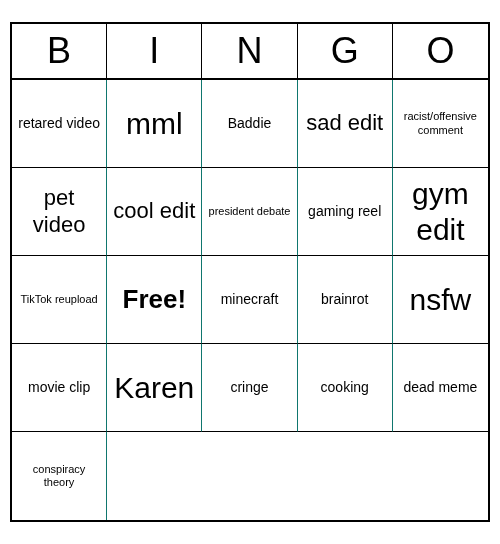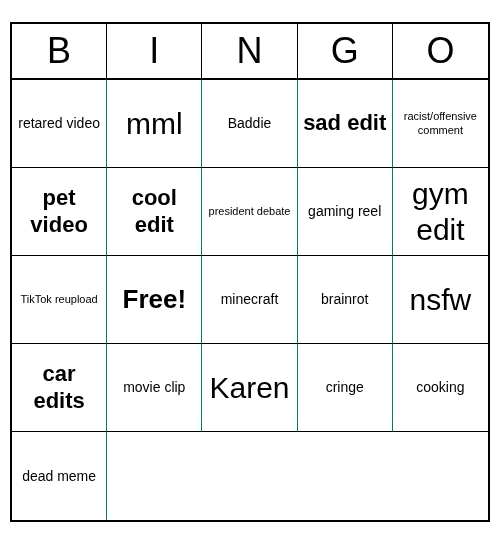--- a/index.html
+++ b/index.html
@@ -49,21 +49,21 @@
       line-height: 1.2;
     }
     .bingo-cell:nth-child(5n) {
       border-right: none;
     }
     .bingo-cell:nth-child(n+21) {
       border-bottom: none;
     }
     .bingo-cell.large-text {
       font-size: 22px;
-      font-weight: bold;
+      font-weight: normal;
     }
     .bingo-cell.xlarge-text {
       font-size: 30px;
       font-weight: normal;
     }
     .bingo-cell.small-text {
       font-size: 11px;
     }
     .bingo-cell.free {
       font-size: 26px;
@@ -91,20 +91,20 @@
       <div class="bingo-cell large-text">pet video</div>
       <div class="bingo-cell large-text">cool edit</div>
       <div class="bingo-cell small-text">president debate</div>
       <div class="bingo-cell">gaming reel</div>
       <div class="bingo-cell xlarge-text">gym edit</div>
       <div class="bingo-cell small-text">TikTok reupload</div>
       <div class="bingo-cell free">Free!</div>
       <div class="bingo-cell">minecraft</div>
       <div class="bingo-cell">brainrot</div>
       <div class="bingo-cell xlarge-text">nsfw</div>
-      <div class="bingo-cell large-text">car edits</div>
       <div class="bingo-cell">movie clip</div>
       <div class="bingo-cell xlarge-text">Karen</div>
       <div class="bingo-cell">cringe</div>
       <div class="bingo-cell">cooking</div>
       <div class="bingo-cell">dead meme</div>
+      <div class="bingo-cell small-text">conspiracy theory</div>
     </div>
 </div>
 
 </body></html>

